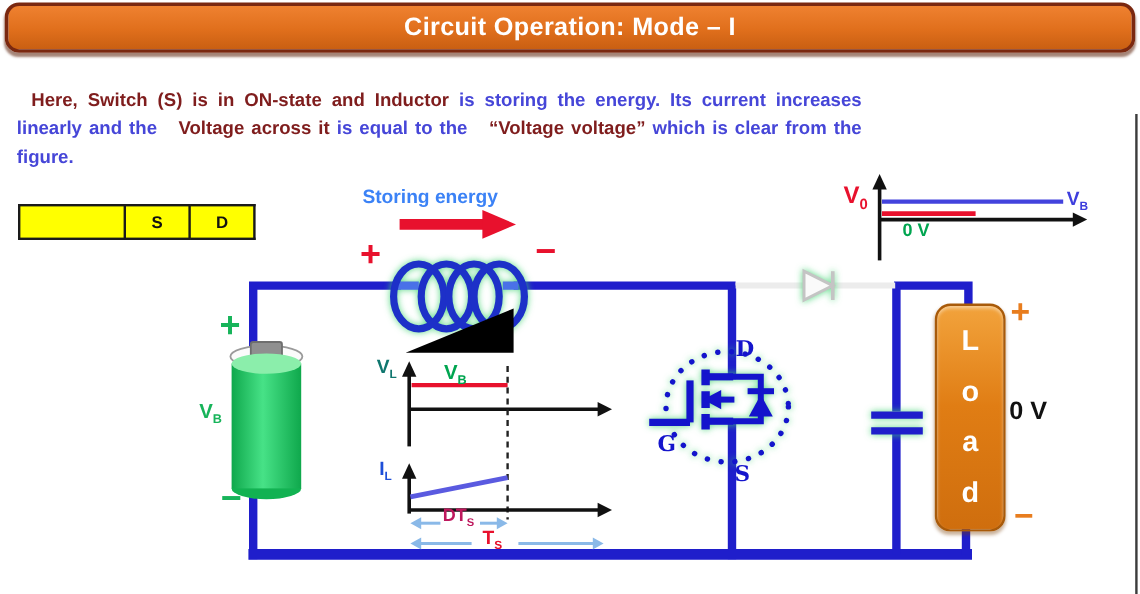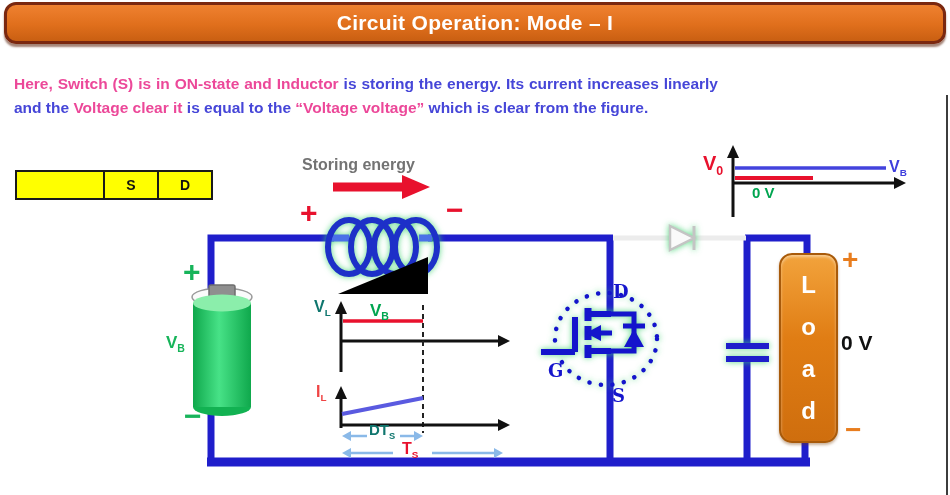--- a/index.html
+++ b/index.html
@@ -6,21 +6,21 @@
   body{width:950px;height:495px;font-family:"Liberation Sans",sans-serif;overflow:hidden;}
   .stage{position:relative;width:950px;height:386px;background:#fff;}
   .abs{position:absolute;}
   
   .banner{left:4px;top:2px;width:936px;height:36px;background:linear-gradient(180deg,#ef8130 0%,#e06f1c 55%,#c95f12 100%);
     border:3px solid #7a2810;border-radius:12px;display:flex;align-items:center;justify-content:center;
     box-shadow:0 3px 2px rgba(90,30,5,.55);}
   .banner h1{margin:0;color:#fff;font-size:21px;font-weight:bold;letter-spacing:.3px;}
   
   .intro{left:14px;top:56px;width:704px;font-size:15.5px;font-weight:bold;line-height:1.55;text-align:justify;}
-  .c-magenta{color:#ec4899;}
+  .c-magenta{color:#7f1d1d;margin-left:12px;}
   .c-blue{color:#4646d8;}
   
   .mode-table{left:15px;top:170px;border-collapse:collapse;font-size:14px;font-weight:bold;color:#111;}
   .mode-table td,.mode-table th{border:2px solid #1a1a1a;text-align:center;padding:2px 6px;height:22px;}
   .mode-table .lblcol{width:74px;}
   .mode-table .valcol{width:40px;}
   .ycell{background:#ffff00;}
   
   .lbl{font-weight:bold;white-space:nowrap;}
   .lbl sub{font-size:.62em;}
@@ -37,21 +37,21 @@
 </style>
 </head>
 <body>
 
 <div class="stage">
 
   <div class="abs banner">
     <h1>Circuit Operation: Mode – I</h1>
   </div>
 
-  <p class="abs intro"><span class="c-magenta">Here, Switch (S) is in ON-state and Inductor </span><span class="c-blue">is storing the energy. Its current increases linearly and the </span><span class="c-magenta">Voltage clear it </span><span class="c-blue">is equal to the </span><span class="c-magenta">“Voltage voltage” </span><span class="c-blue">which is clear from the figure.</span></p>
+  <p class="abs intro"><span class="c-magenta">Here, Switch (S) is in ON-state and Inductor </span><span class="c-blue">is storing the energy. Its current increases linearly and the </span><span class="c-magenta">Voltage across it </span><span class="c-blue">is equal to the </span><span class="c-magenta">“Voltage voltage” </span><span class="c-blue">which is clear from the figure.</span></p>
 
   <table class="abs mode-table">
     <tbody>
         <tr>
       <th class="ycell lblcol"></th>
       <th class="ycell valcol">S</th>
       <th class="ycell valcol">D</th>
     </tr>
   </tbody>
     </table>
@@ -165,21 +165,21 @@
     </g>
   </svg>
 
   <div class="abs load-box">
     <span>L</span>
     <span>o</span>
     <span>a</span>
     <span>d</span>
   </div>
 
-  <span class="abs lbl" style="left:302px;top:156px;font-size:16px;color:#737373;">Storing energy</span>
+  <span class="abs lbl" style="left:302px;top:156px;font-size:16px;color:#3b82f6;">Storing energy</span>
   <span class="abs lbl" style="left:300px;top:196px;font-size:30px;color:#e8112d;">+</span>
   <span class="abs lbl" style="left:446px;top:193px;font-size:30px;color:#e8112d;">−</span>
 
   <span class="abs lbl" style="left:183px;top:255px;font-size:30px;color:#17b45a;">+</span>
   <span class="abs lbl" style="left:166px;top:333px;font-size:17px;color:#17b45a;"><span>V</span><sub>B</sub></span>
   <span class="abs lbl" style="left:184px;top:399px;font-size:30px;color:#17b45a;">−</span>
 
   <span class="abs lbl serif" style="left:613px;top:281px;font-size:18px;color:#1515cc;">D</span>
   <span class="abs lbl serif" style="left:548px;top:360px;font-size:18px;color:#1515cc;">G</span>
   <span class="abs lbl serif" style="left:612px;top:385px;font-size:18px;color:#1515cc;">S</span>
@@ -187,18 +187,18 @@
   <span class="abs lbl" style="left:842px;top:244px;font-size:28px;color:#e87d1e;">+</span>
   <span class="abs lbl" style="left:841px;top:331px;font-size:21px;color:#111;">0 V</span>
   <span class="abs lbl" style="left:845px;top:414px;font-size:28px;color:#e87d1e;">−</span>
 
   <span class="abs lbl" style="left:703px;top:152px;font-size:20px;color:#e8112d;"><span>V</span><sub>0</sub></span>
   <span class="abs lbl" style="left:889px;top:158px;font-size:16px;color:#3e3edd;"><span>V</span><sub>B</sub></span>
   <span class="abs lbl" style="left:752px;top:184px;font-size:15px;color:#00a550;">0 V</span>
 
   <span class="abs lbl" style="left:314px;top:298px;font-size:16px;color:#0f766e;"><span>V</span><sub>L</sub></span>
   <span class="abs lbl" style="left:370px;top:301px;font-size:17px;color:#00a550;"><span>V</span><sub>B</sub></span>
-  <span class="abs lbl" style="left:316px;top:383px;font-size:16px;color:#ef4444;"><span>I</span><sub>L</sub></span>
-  <span class="abs lbl" style="left:369px;top:421px;font-size:15px;color:#0f766e;"><span>DT</span><sub>S</sub></span>
+  <span class="abs lbl" style="left:316px;top:383px;font-size:16px;color:#1d4ed8;"><span>I</span><sub>L</sub></span>
+  <span class="abs lbl" style="left:369px;top:421px;font-size:15px;color:#be185d;"><span>DT</span><sub>S</sub></span>
   <span class="abs lbl" style="left:402px;top:440px;font-size:16px;color:#e8112d;"><span>T</span><sub>S</sub></span>
 
   <div class="abs right-edge"></div>
 </div>
 
 </body></html>

